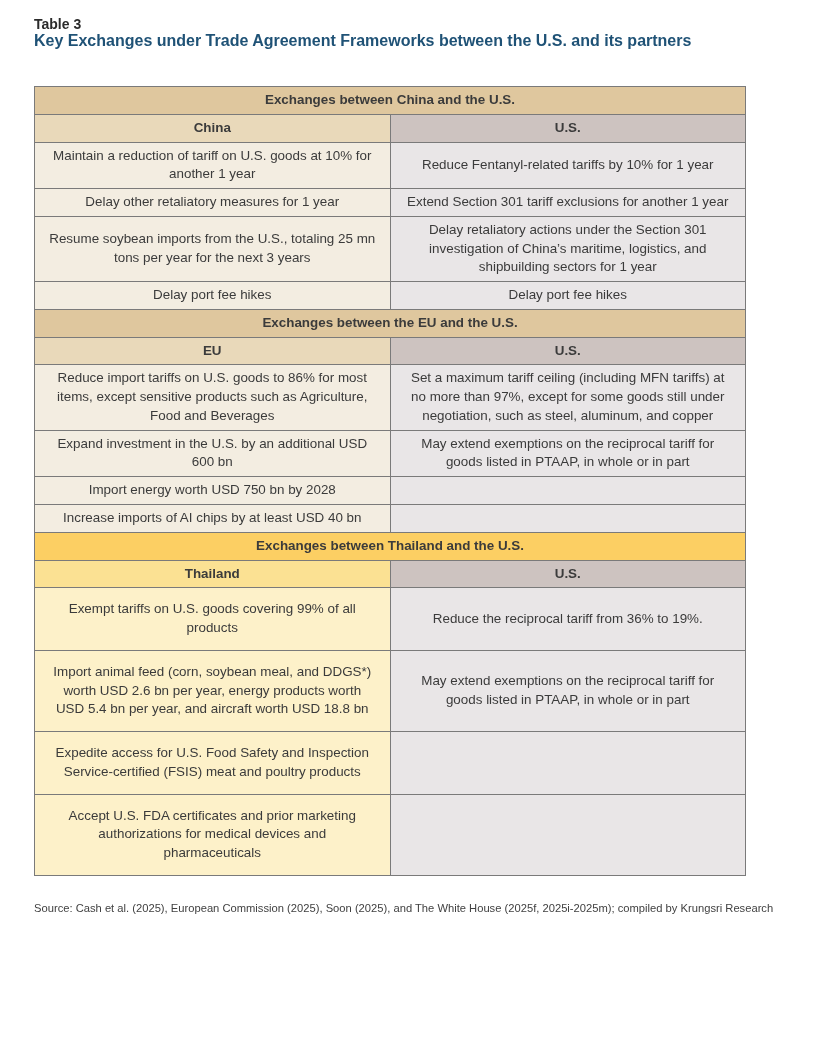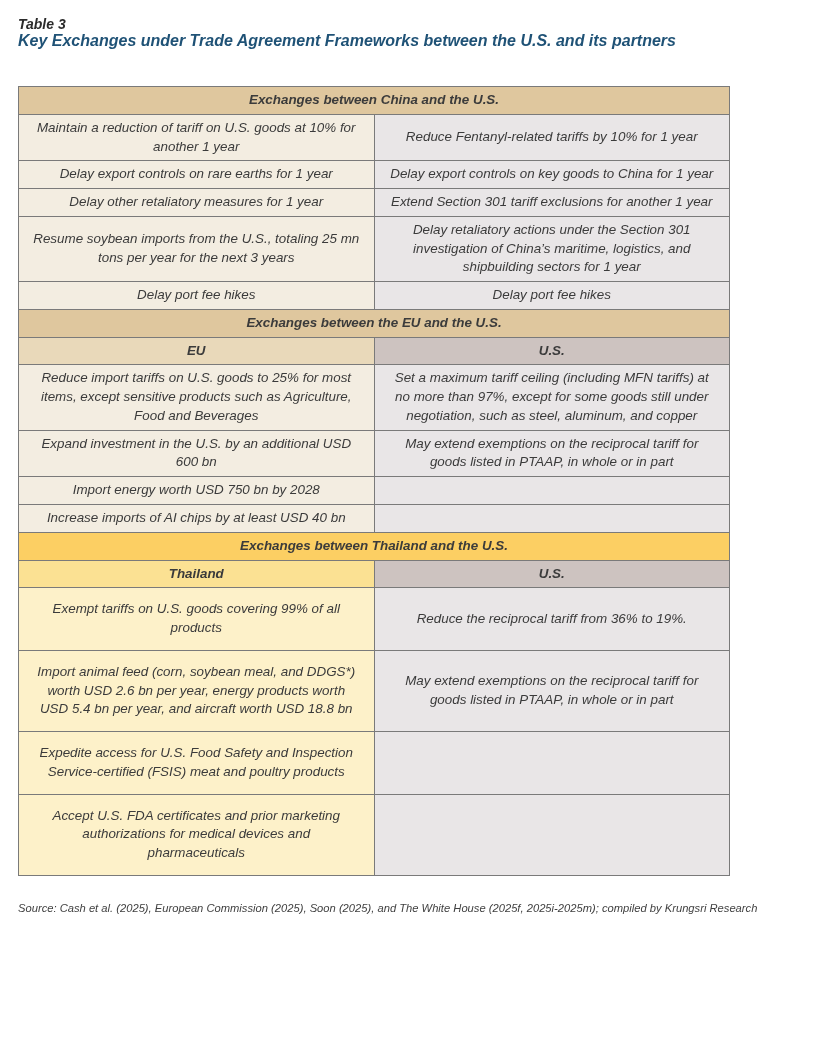--- a/index.html
+++ b/index.html
@@ -15,21 +15,21 @@
     --title-blue:#1f5276;
     --text-dark:#3b3b3b;
   }
   *{box-sizing:border-box;}
   html,body{margin:0;padding:0;}
   body{
     width:840px;height:1054px;background:#ffffff;
     font-family:"Liberation Sans",sans-serif;color:var(--text-dark);
     overflow:hidden;
   }
-  .wrap{padding:12px 18px 0 18px;font-style:italic;}
+  .wrap{padding:12px 18px 0 34px;}
   .table-label{font-weight:bold;font-size:14px;color:#2b2b2b;margin:4px 0 0 0;}
   .page-title{font-weight:bold;font-size:16px;color:var(--title-blue);margin:0 0 0 0;}
   table.exch{
     border-collapse:collapse;width:712px;margin-top:36px;table-layout:fixed;
     border:1px solid #666;
   }
   table.exch td{
     border:1px solid var(--border-gray);
     text-align:center;vertical-align:middle;
     padding:4px 14px;font-size:13.4px;line-height:1.4;
@@ -53,26 +53,26 @@
 <div class="wrap">
   <div class="table-label">Table 3</div>
   <div class="page-title">Key Exchanges under Trade Agreement Frameworks between the U.S. and its partners</div>
 
   <table class="exch">
     <tbody>
         <tr>
           <td class="sec-hdr tan" colspan="2">Exchanges between China and the U.S.</td>
         </tr>
         <tr>
+          <td class="sub-hdr left tan">China</td>
+          <td class="sub-hdr right">U.S.</td>
+        </tr>
+        <tr>
           <td class="cell left tan">Maintain a reduction of tariff on U.S. goods at 10% for another 1 year</td>
           <td class="cell right">Reduce Fentanyl-related tariffs by 10% for 1 year</td>
-        </tr>
-        <tr>
-          <td class="cell left tan">Delay export controls on rare earths for 1 year</td>
-          <td class="cell right">Delay export controls on key goods to China for 1 year</td>
         </tr>
         <tr>
           <td class="cell left tan">Delay other retaliatory measures for 1 year</td>
           <td class="cell right">Extend Section 301 tariff exclusions for another 1 year</td>
         </tr>
         <tr>
           <td class="cell left tan">Resume soybean imports from the U.S., totaling 25 mn tons per year for the next 3 years</td>
           <td class="cell right">Delay retaliatory actions under the Section 301 investigation of China’s maritime, logistics, and shipbuilding sectors for 1 year</td>
         </tr>
         <tr>
@@ -80,21 +80,21 @@
           <td class="cell right">Delay port fee hikes</td>
         </tr>
         <tr>
           <td class="sec-hdr tan" colspan="2">Exchanges between the EU and the U.S.</td>
         </tr>
         <tr>
           <td class="sub-hdr left tan">EU</td>
           <td class="sub-hdr right">U.S.</td>
         </tr>
         <tr>
-          <td class="cell left tan">Reduce import tariffs on U.S. goods to 25% for most items, except sensitive products such as Agriculture, Food and Beverages</td>
+          <td class="cell left tan">Reduce import tariffs on U.S. goods to 86% for most items, except sensitive products such as Agriculture, Food and Beverages</td>
           <td class="cell right">Set a maximum tariff ceiling (including MFN tariffs) at no more than 97%, except for some goods still under negotiation, such as steel, aluminum, and copper</td>
         </tr>
         <tr>
           <td class="cell left tan">Expand investment in the U.S. by an additional USD 600 bn</td>
           <td class="cell right">May extend exemptions on the reciprocal tariff for goods listed in PTAAP, in whole or in part</td>
         </tr>
         <tr>
           <td class="cell left tan">Import energy worth USD 750 bn by 2028</td>
           <td class="cell right"></td>
         </tr>

